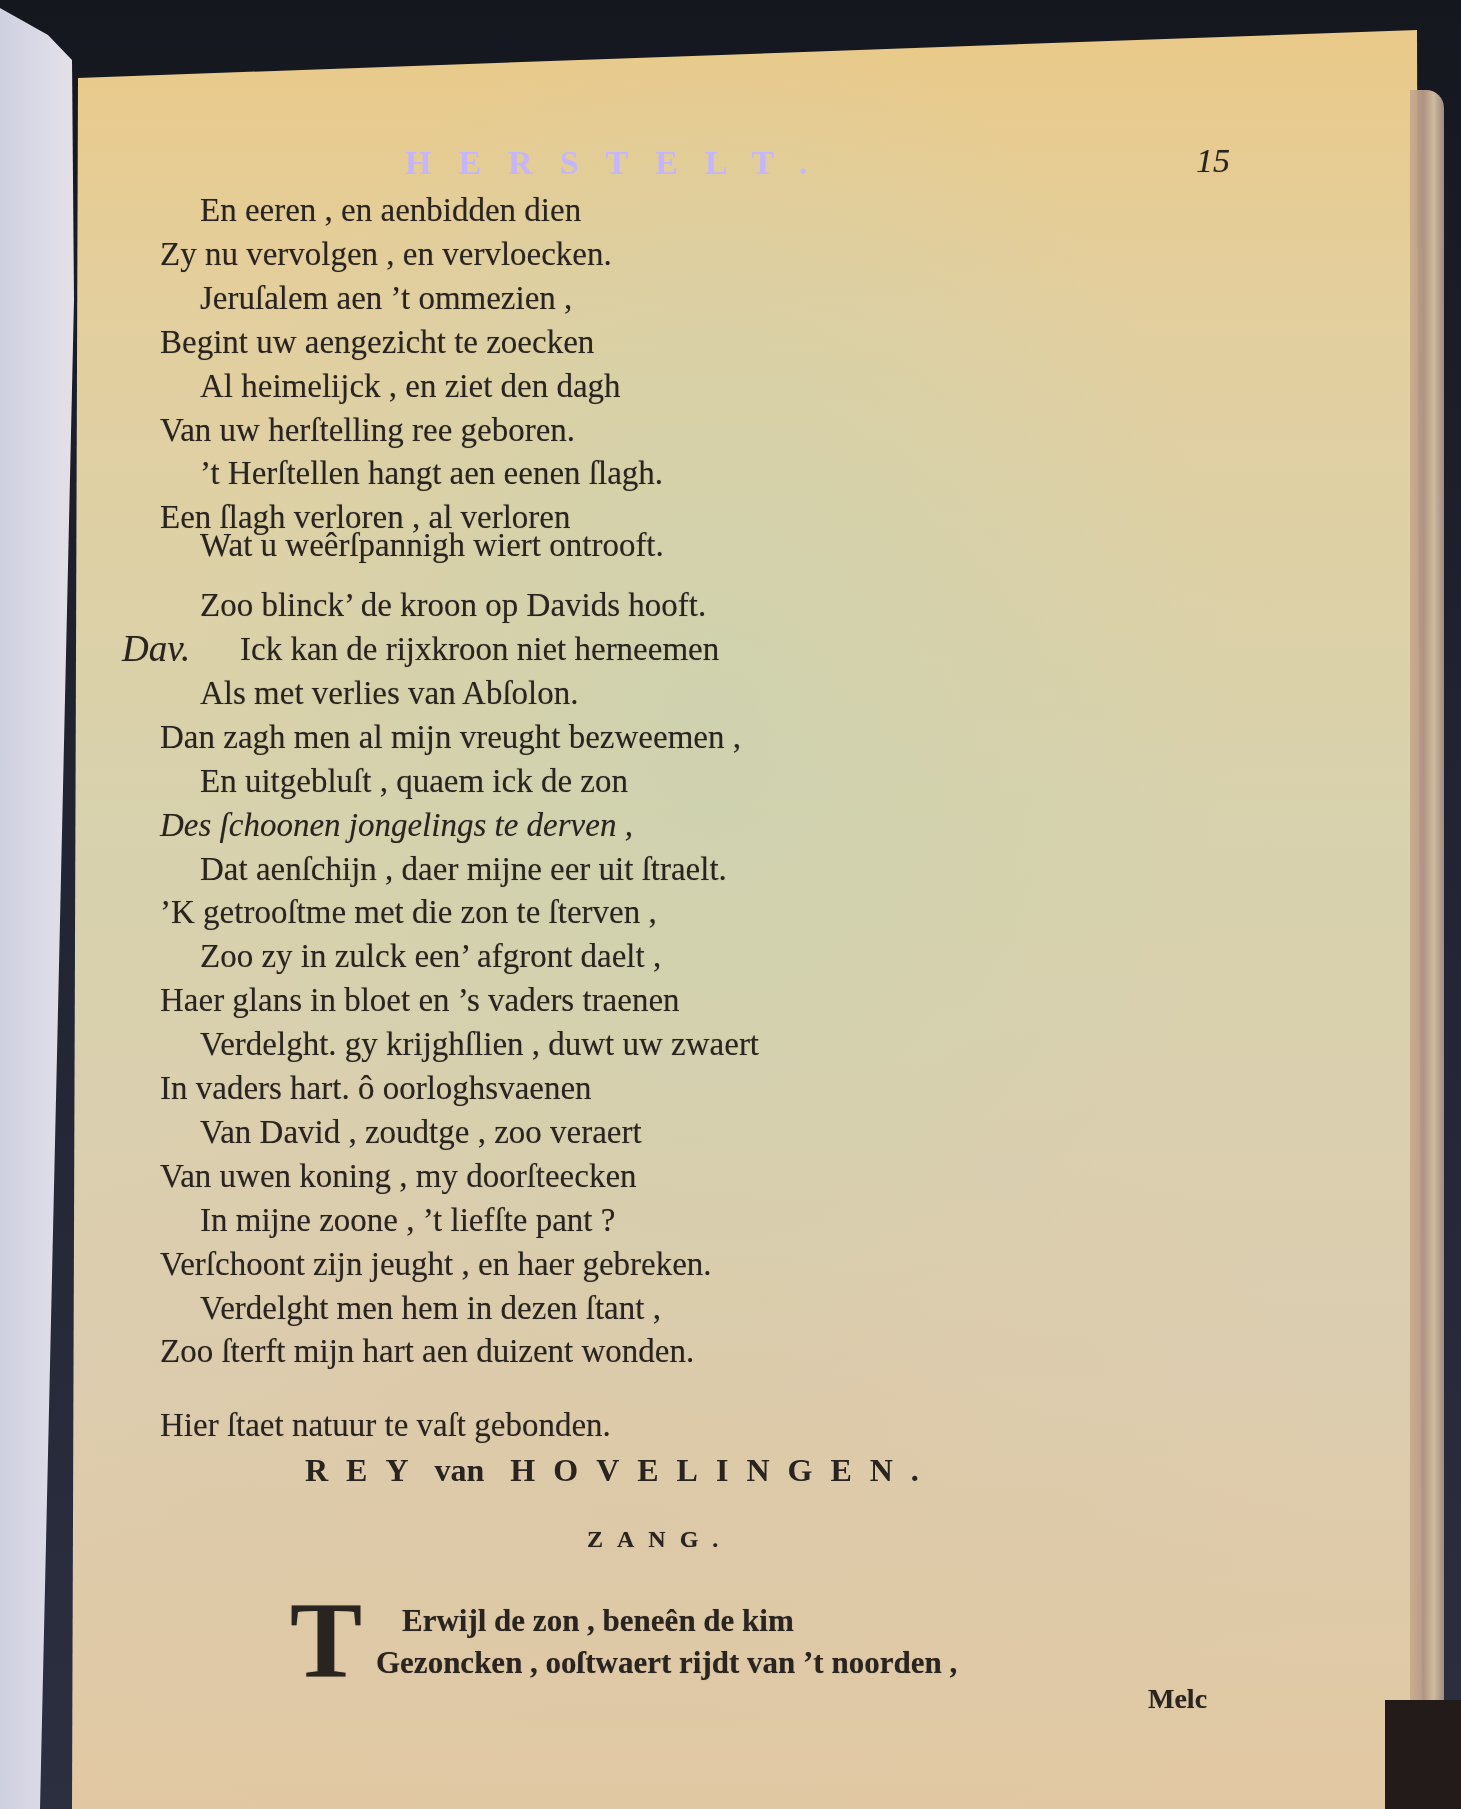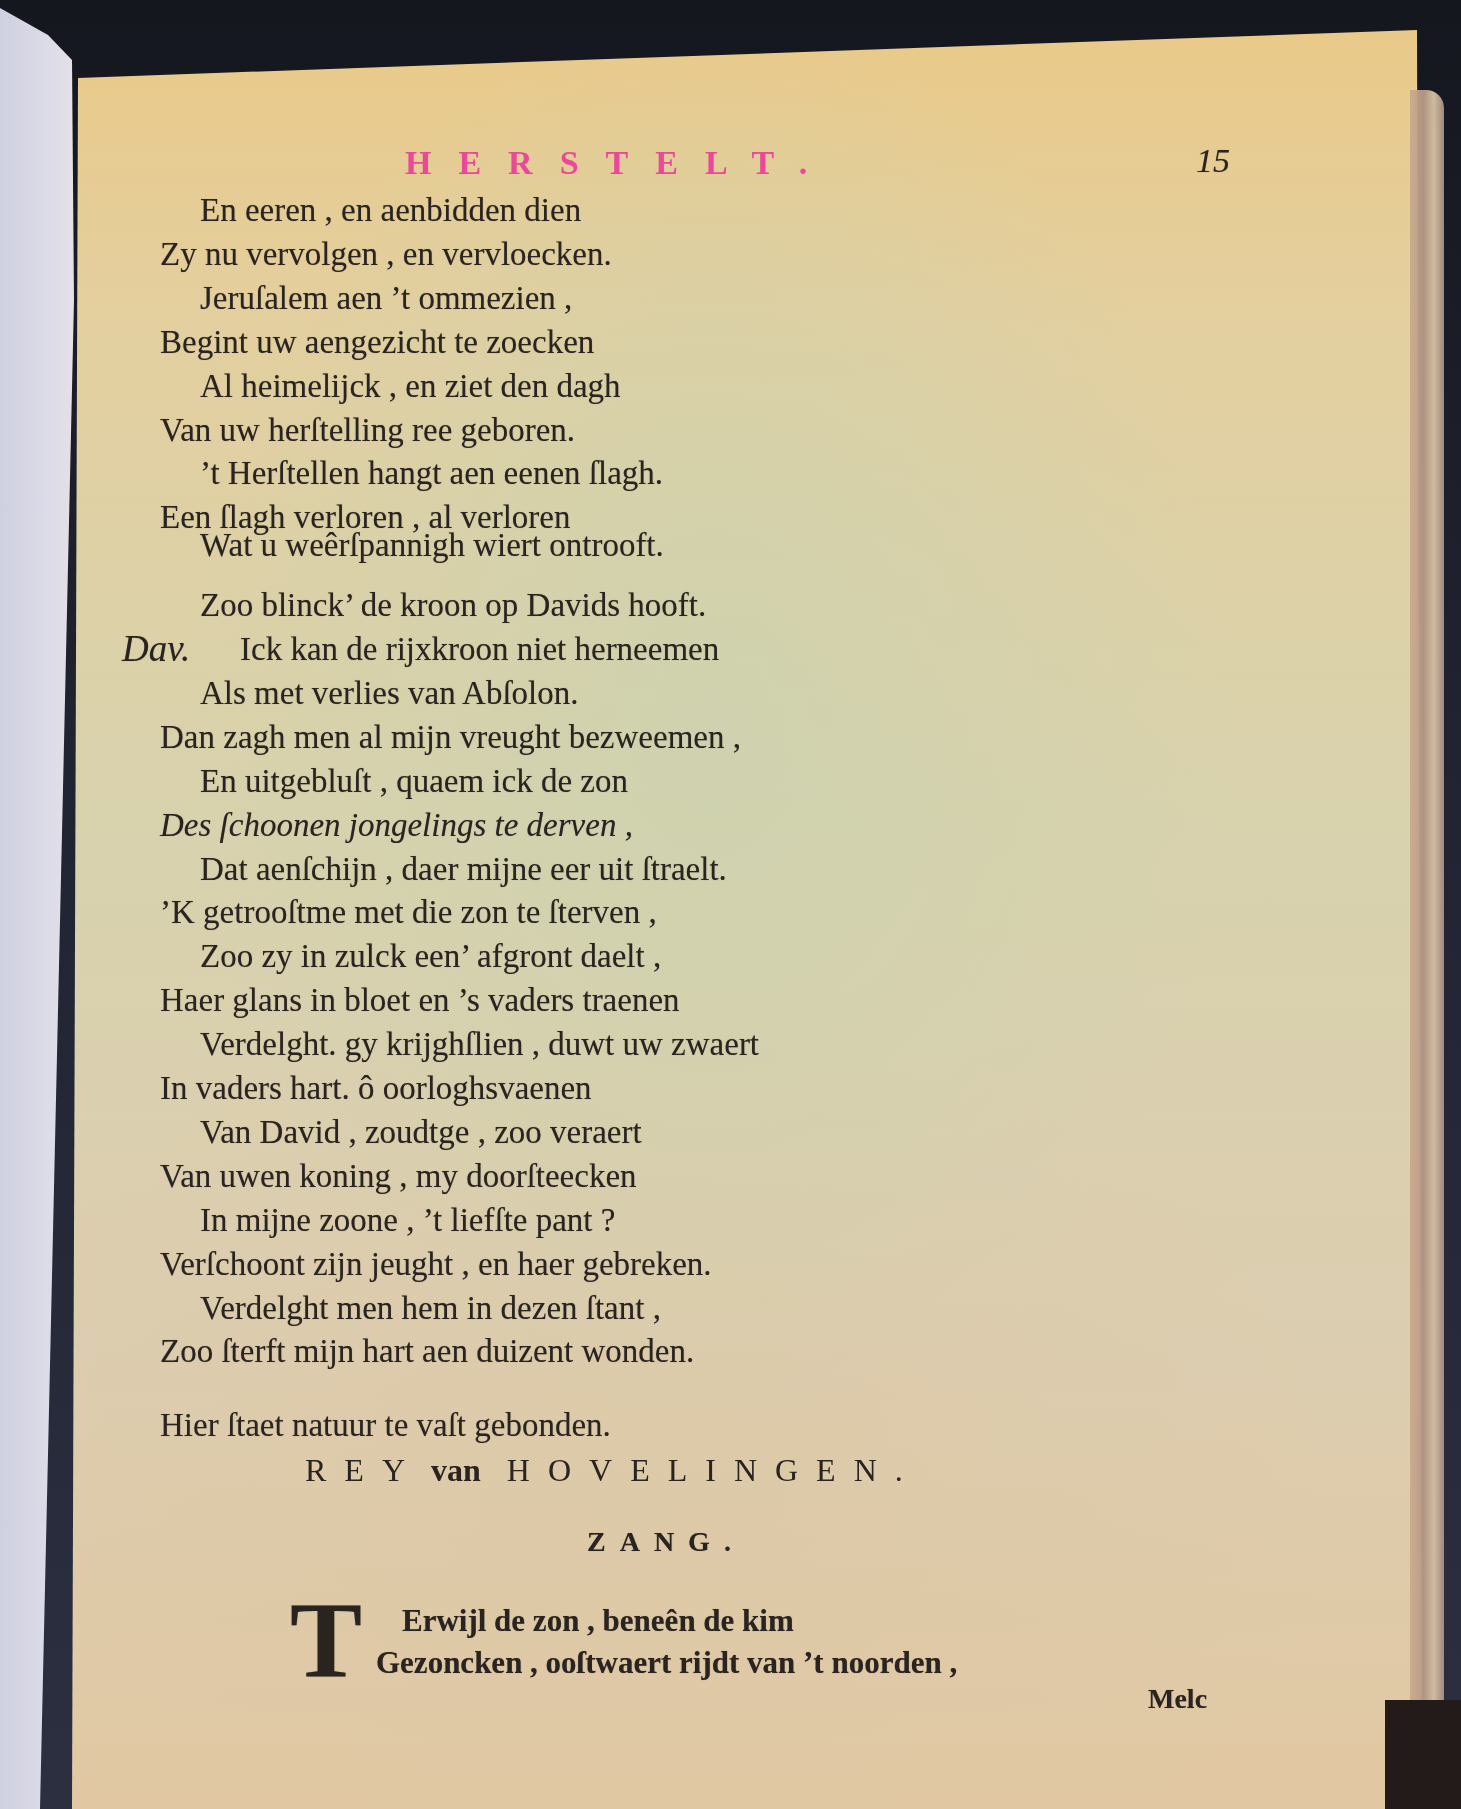--- a/index.html
+++ b/index.html
@@ -38,35 +38,35 @@
     position: absolute; left: 1385px; top: 1700px; width: 76px; height: 109px;
     background: #231b19;
   }
 
   .line, .heading, .pagenum, .subheading, .song-line, .catchword, .speaker, .dropcap {
     position: absolute; color: #2a2420; white-space: nowrap;
     text-shadow: 0 0 1px rgba(40,30,25,0.35);
   }
   .running-head {
     position: absolute; left: 405px; top: 144px;
-    font-size: 34px; letter-spacing: 27px; font-weight: bold; color: #ec4899;
+    font-size: 34px; letter-spacing: 27px; font-weight: bold; color: #c4b5fd;
   }
   .pagenum {
     left: 1196px; top: 142px; font-size: 34px; font-style: italic; font-weight: normal;
   }
   .line { font-size: 33px; line-height: 40px; }
   .speaker { font-size: 37px; font-style: italic; line-height: 40px; }
   .chorus-title {
     position: absolute; left: 305px; top: 1452px;
     font-size: 32px; color: #2a2420; white-space: nowrap;
   }
-  .chorus-title .caps { letter-spacing: 18px; font-weight: normal; }
+  .chorus-title .caps { letter-spacing: 18px; font-weight: bold; }
   .chorus-title .small { font-weight: bold; margin: 0 18px 0 0; letter-spacing: 0; }
   .subheading {
-    left: 587px; top: 1526px; font-size: 28px; font-weight: bold; letter-spacing: 14px;
+    left: 587px; top: 1526px; font-size: 24px; font-weight: bold; letter-spacing: 14px;
   }
   .dropcap {
     left: 290px; top: 1590px; font-size: 108px; line-height: 100px; font-weight: bold;
   }
   .song-line { font-size: 31px; font-weight: bold; line-height: 40px; }
   .catchword { left: 1148px; top: 1683px; font-size: 28px; font-weight: bold; }
 </style>
 </head>
 <body>
 

